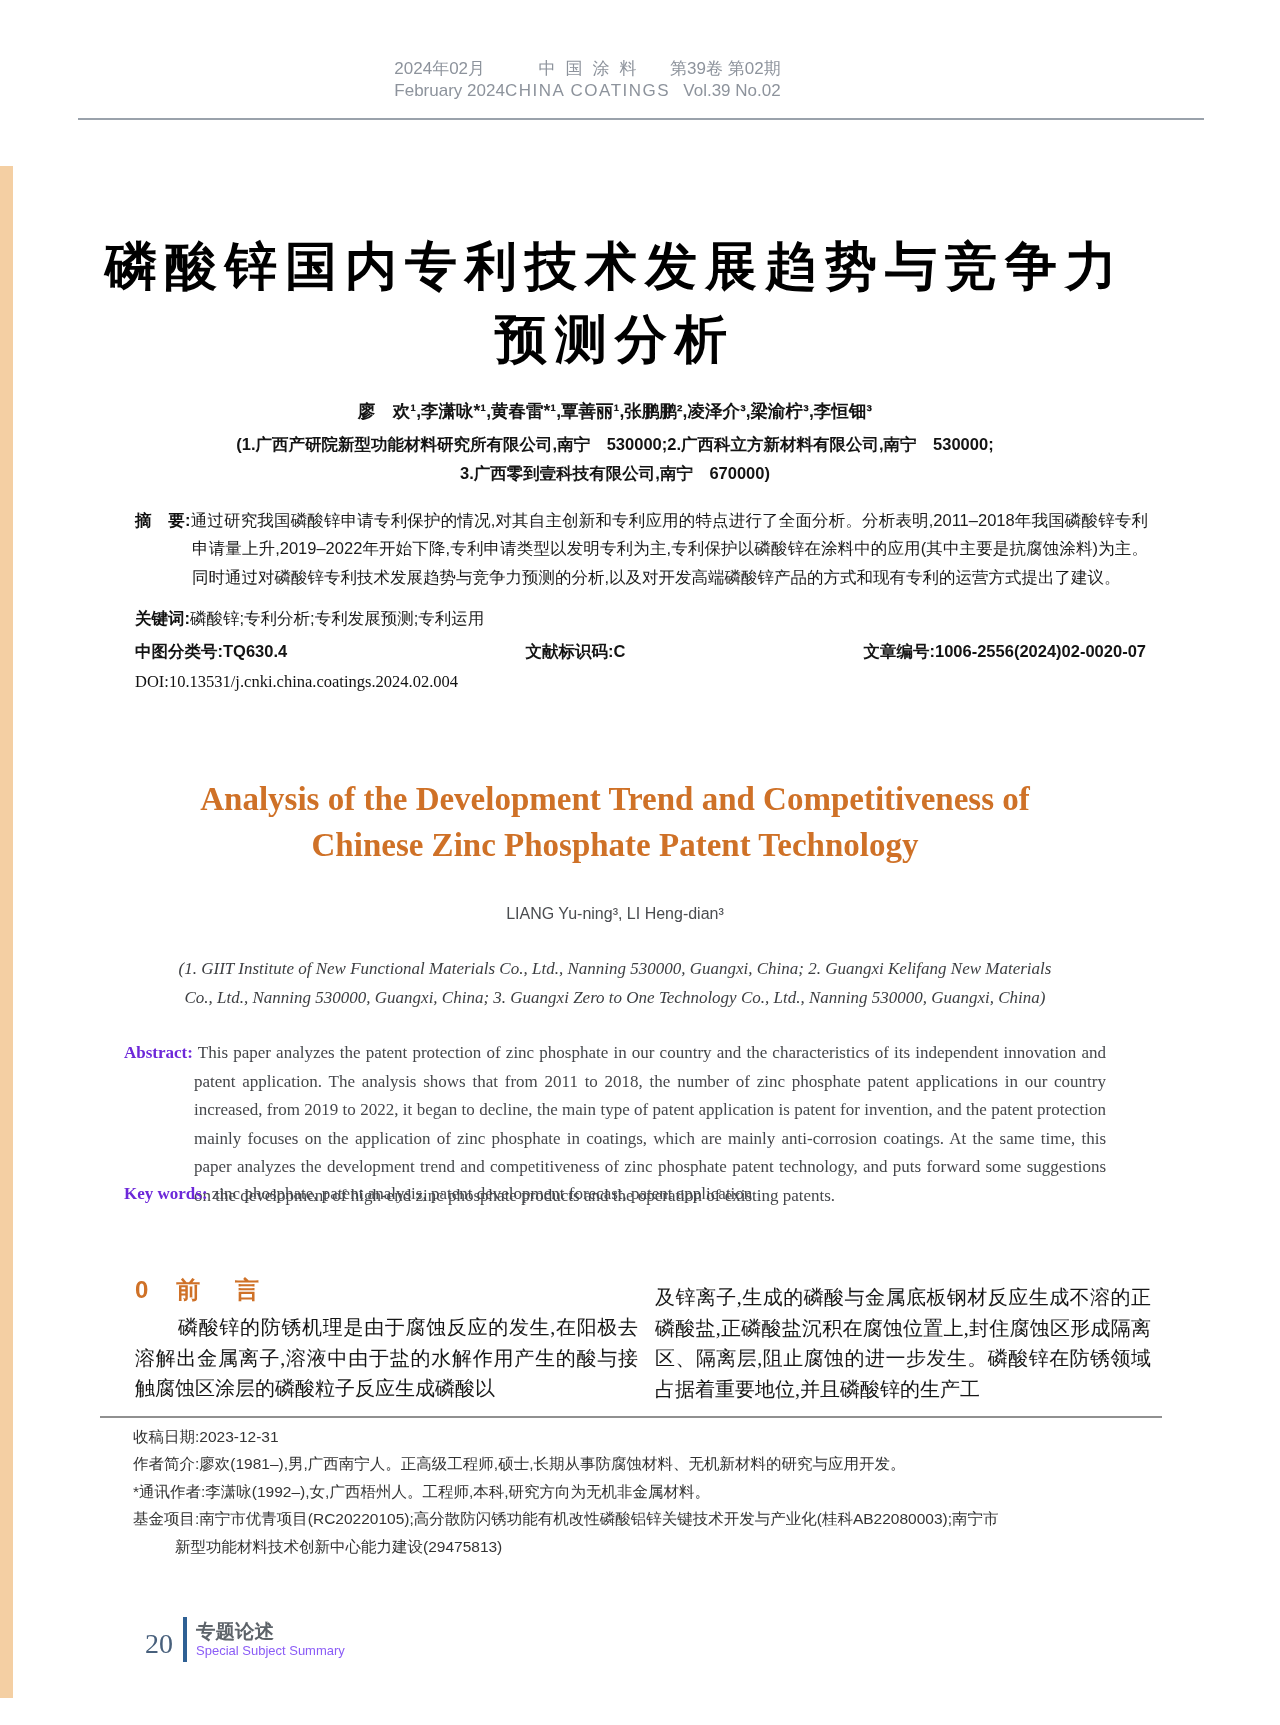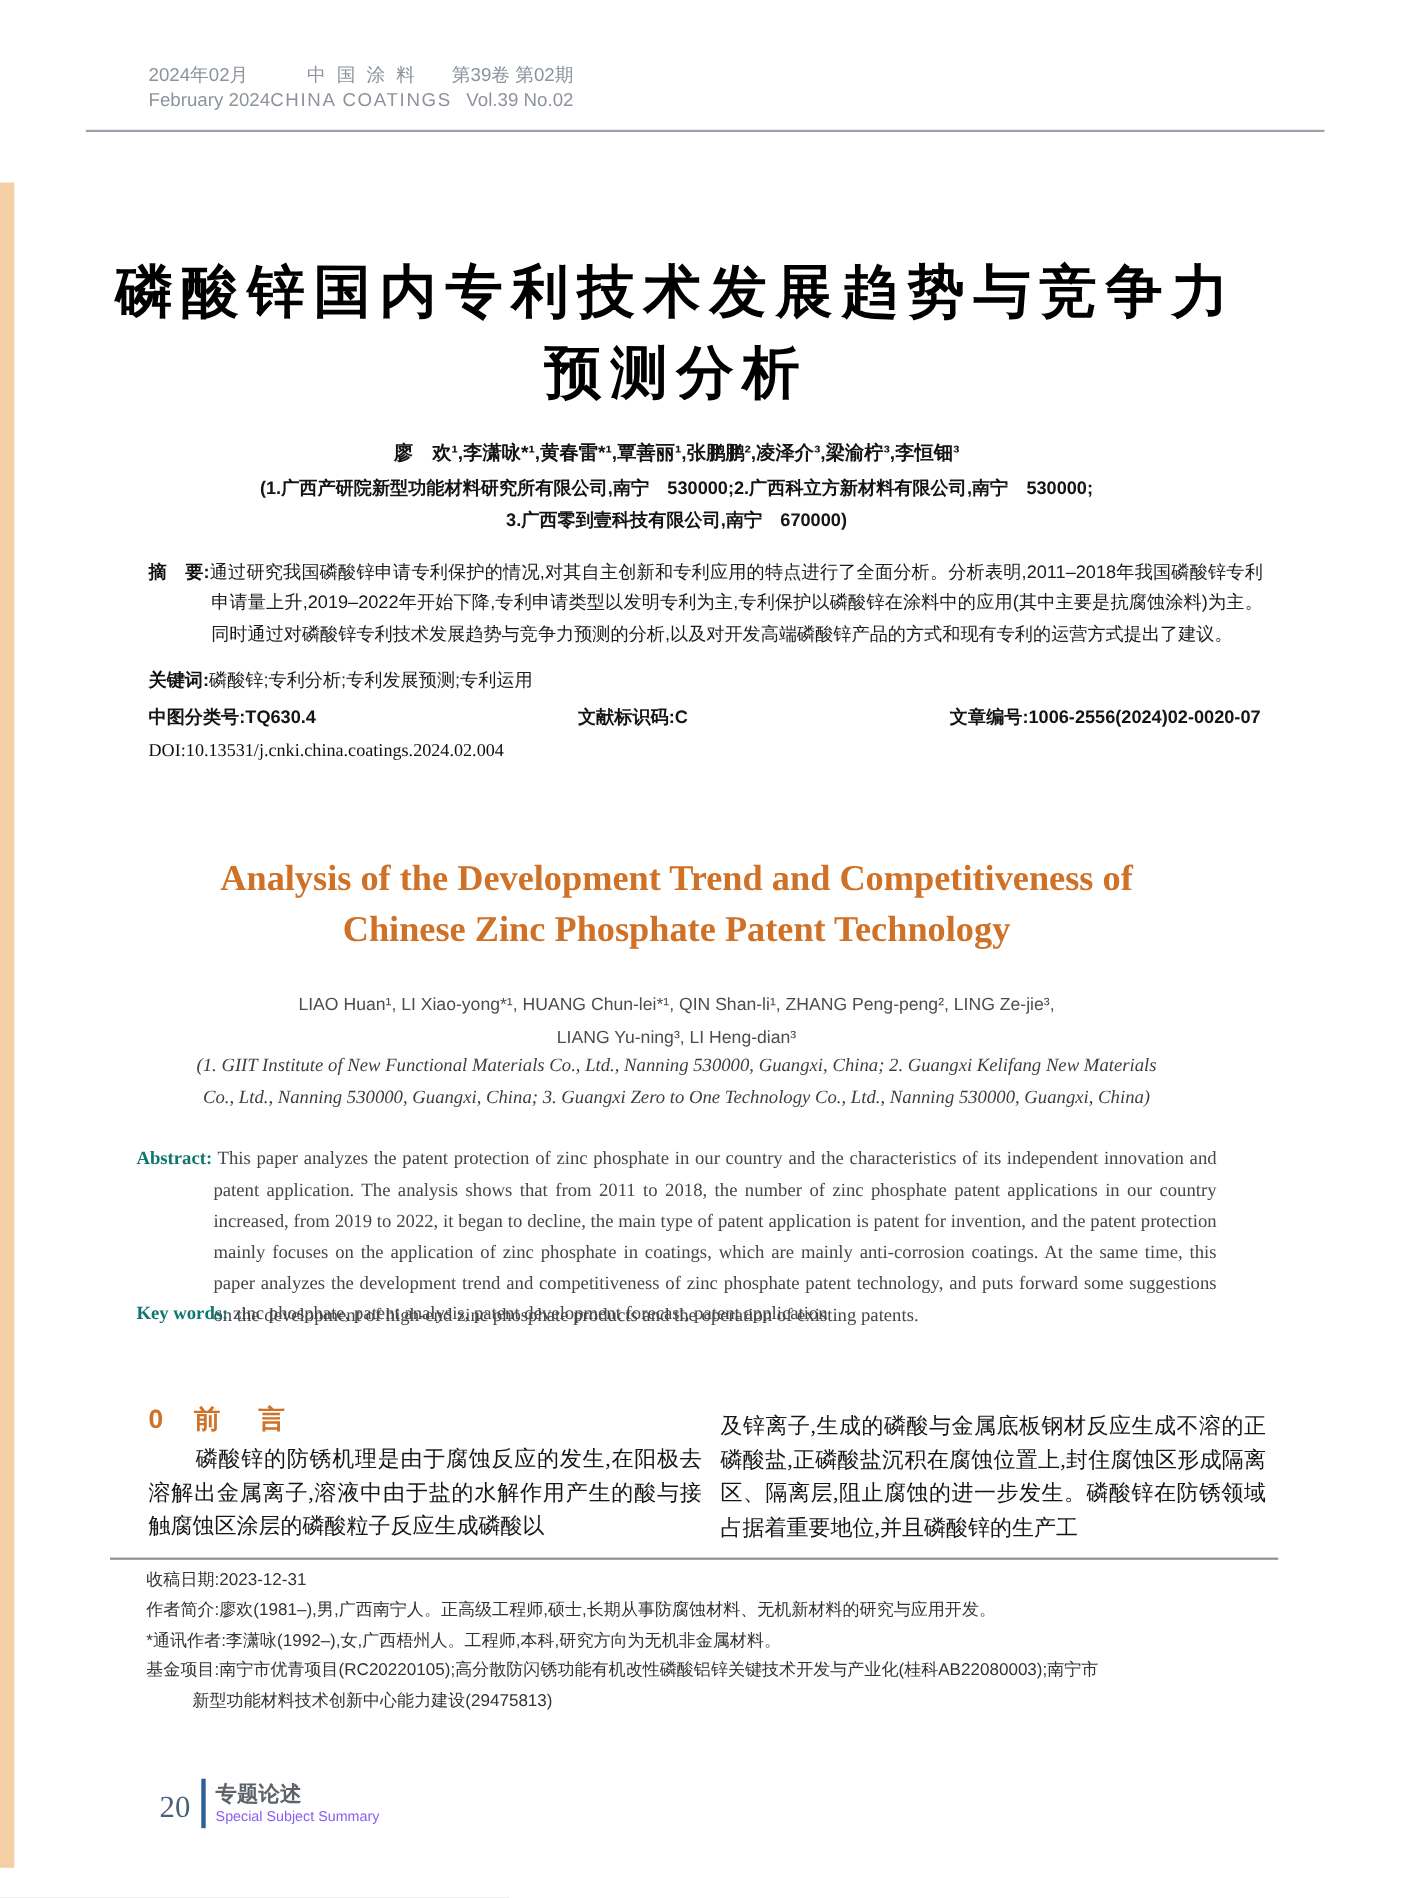--- a/index.html
+++ b/index.html
@@ -5,21 +5,21 @@
   html,body { margin:0; padding:0; background:#e8e8e8; }
   .page {
     position:relative; width:1280px; height:1725px; margin:0 auto;
     background:#ffffff; overflow:hidden;
     font-family:"Liberation Sans", sans-serif; color:#1e1e1e;
     -webkit-font-smoothing:antialiased;
   }
   
   .journal-header {
     position:absolute; left:135px; top:58px; width:905px;
-    display:flex; justify-content:flex-start;
+    display:flex; justify-content:center;
     color:#8d939c; font-size:17px; line-height:22px;
   }
   .journal-header .hcol-center { text-align:center; }
   .journal-header .hcol-right  { text-align:right; }
   .journal-cn { letter-spacing:10px; text-indent:10px; }
   .journal-en { letter-spacing:1.5px; }
   .header-rule { position:absolute; left:78px; top:118px; width:1126px; height:2px; background:#9aa2ab; }
   .accent-strip { position:absolute; left:0; top:166px; width:13px; height:1532px; background:#f4cfa3; }
 
   
@@ -68,21 +68,21 @@
     position:absolute; left:114px; top:954px; width:1002px; text-align:center;
     font-family:"Liberation Serif", serif; font-style:italic;
     font-size:17px; line-height:29px; color:#3c3e41;
   }
   .en-abstract {
     position:absolute; left:124px; top:1022px; width:982px;
     font-family:"Liberation Serif", serif; font-size:17px; line-height:28.6px;
     text-align:justify; color:#45474b;
     padding-left:70px; text-indent:-70px; box-sizing:border-box;
   }
-  .en-abstract .lbl, .en-keywords .lbl { font-weight:bold; font-style:normal; color:#0f766e;margin-top:40px; }
+  .en-abstract .lbl, .en-keywords .lbl { font-weight:bold; font-style:normal; color:#6d28d9;margin-top:40px; }
   .en-keywords {
     position:absolute; left:124px; top:1184px;
     font-family:"Liberation Serif", serif; font-size:17px; color:#45474b;
   }
 
   
   .section-heading {
     position:absolute; left:135px; top:1274px;
     color:#cf7127; font-weight:bold; font-size:24px;
   }
@@ -157,21 +157,20 @@
     <span>文献标识码:C</span>
     <span>文章编号:1006-2556(2024)02-0020-07</span>
   </div>
   <div class="doi-line">DOI:10.13531/j.cnki.china.coatings.2024.02.004</div>
 
   <div class="en-title">
     <div>Analysis of the Development Trend and Competitiveness of</div>
     <div>Chinese Zinc Phosphate Patent Technology</div>
   </div>
   <div class="en-authors">
-    <div>LIAO Huan¹, LI Xiao-yong*¹, HUANG Chun-lei*¹, QIN Shan-li¹, ZHANG Peng-peng², LING Ze-jie³,</div>
     <div>LIANG Yu-ning³, LI Heng-dian³</div>
   </div>
   <div class="en-affil">
     <div>(1. GIIT Institute of New Functional Materials Co., Ltd., Nanning 530000, Guangxi, China; 2. Guangxi Kelifang New Materials</div>
     <div>Co., Ltd., Nanning 530000, Guangxi, China; 3. Guangxi Zero to One Technology Co., Ltd., Nanning 530000, Guangxi, China)</div>
   </div>
 
   <p class="en-abstract"><span class="lbl">Abstract:</span> <span>This paper analyzes the patent protection of zinc phosphate in our country and the characteristics of its independent innovation and patent application. The analysis shows that from 2011 to 2018, the number of zinc phosphate patent applications in our country increased, from 2019 to 2022, it began to decline, the main type of patent application is patent for invention, and the patent protection mainly focuses on the application of zinc phosphate in coatings, which are mainly anti-corrosion coatings. At the same time, this paper analyzes the development trend and competitiveness of zinc phosphate patent technology, and puts forward some suggestions on the development of high-end zinc phosphate products and the operation of existing patents.</span></p>
 
   <div class="en-keywords"><span class="lbl">Key words:</span> <span>zinc phosphate, patent analysis, patent development forecast, patent application</span></div>

